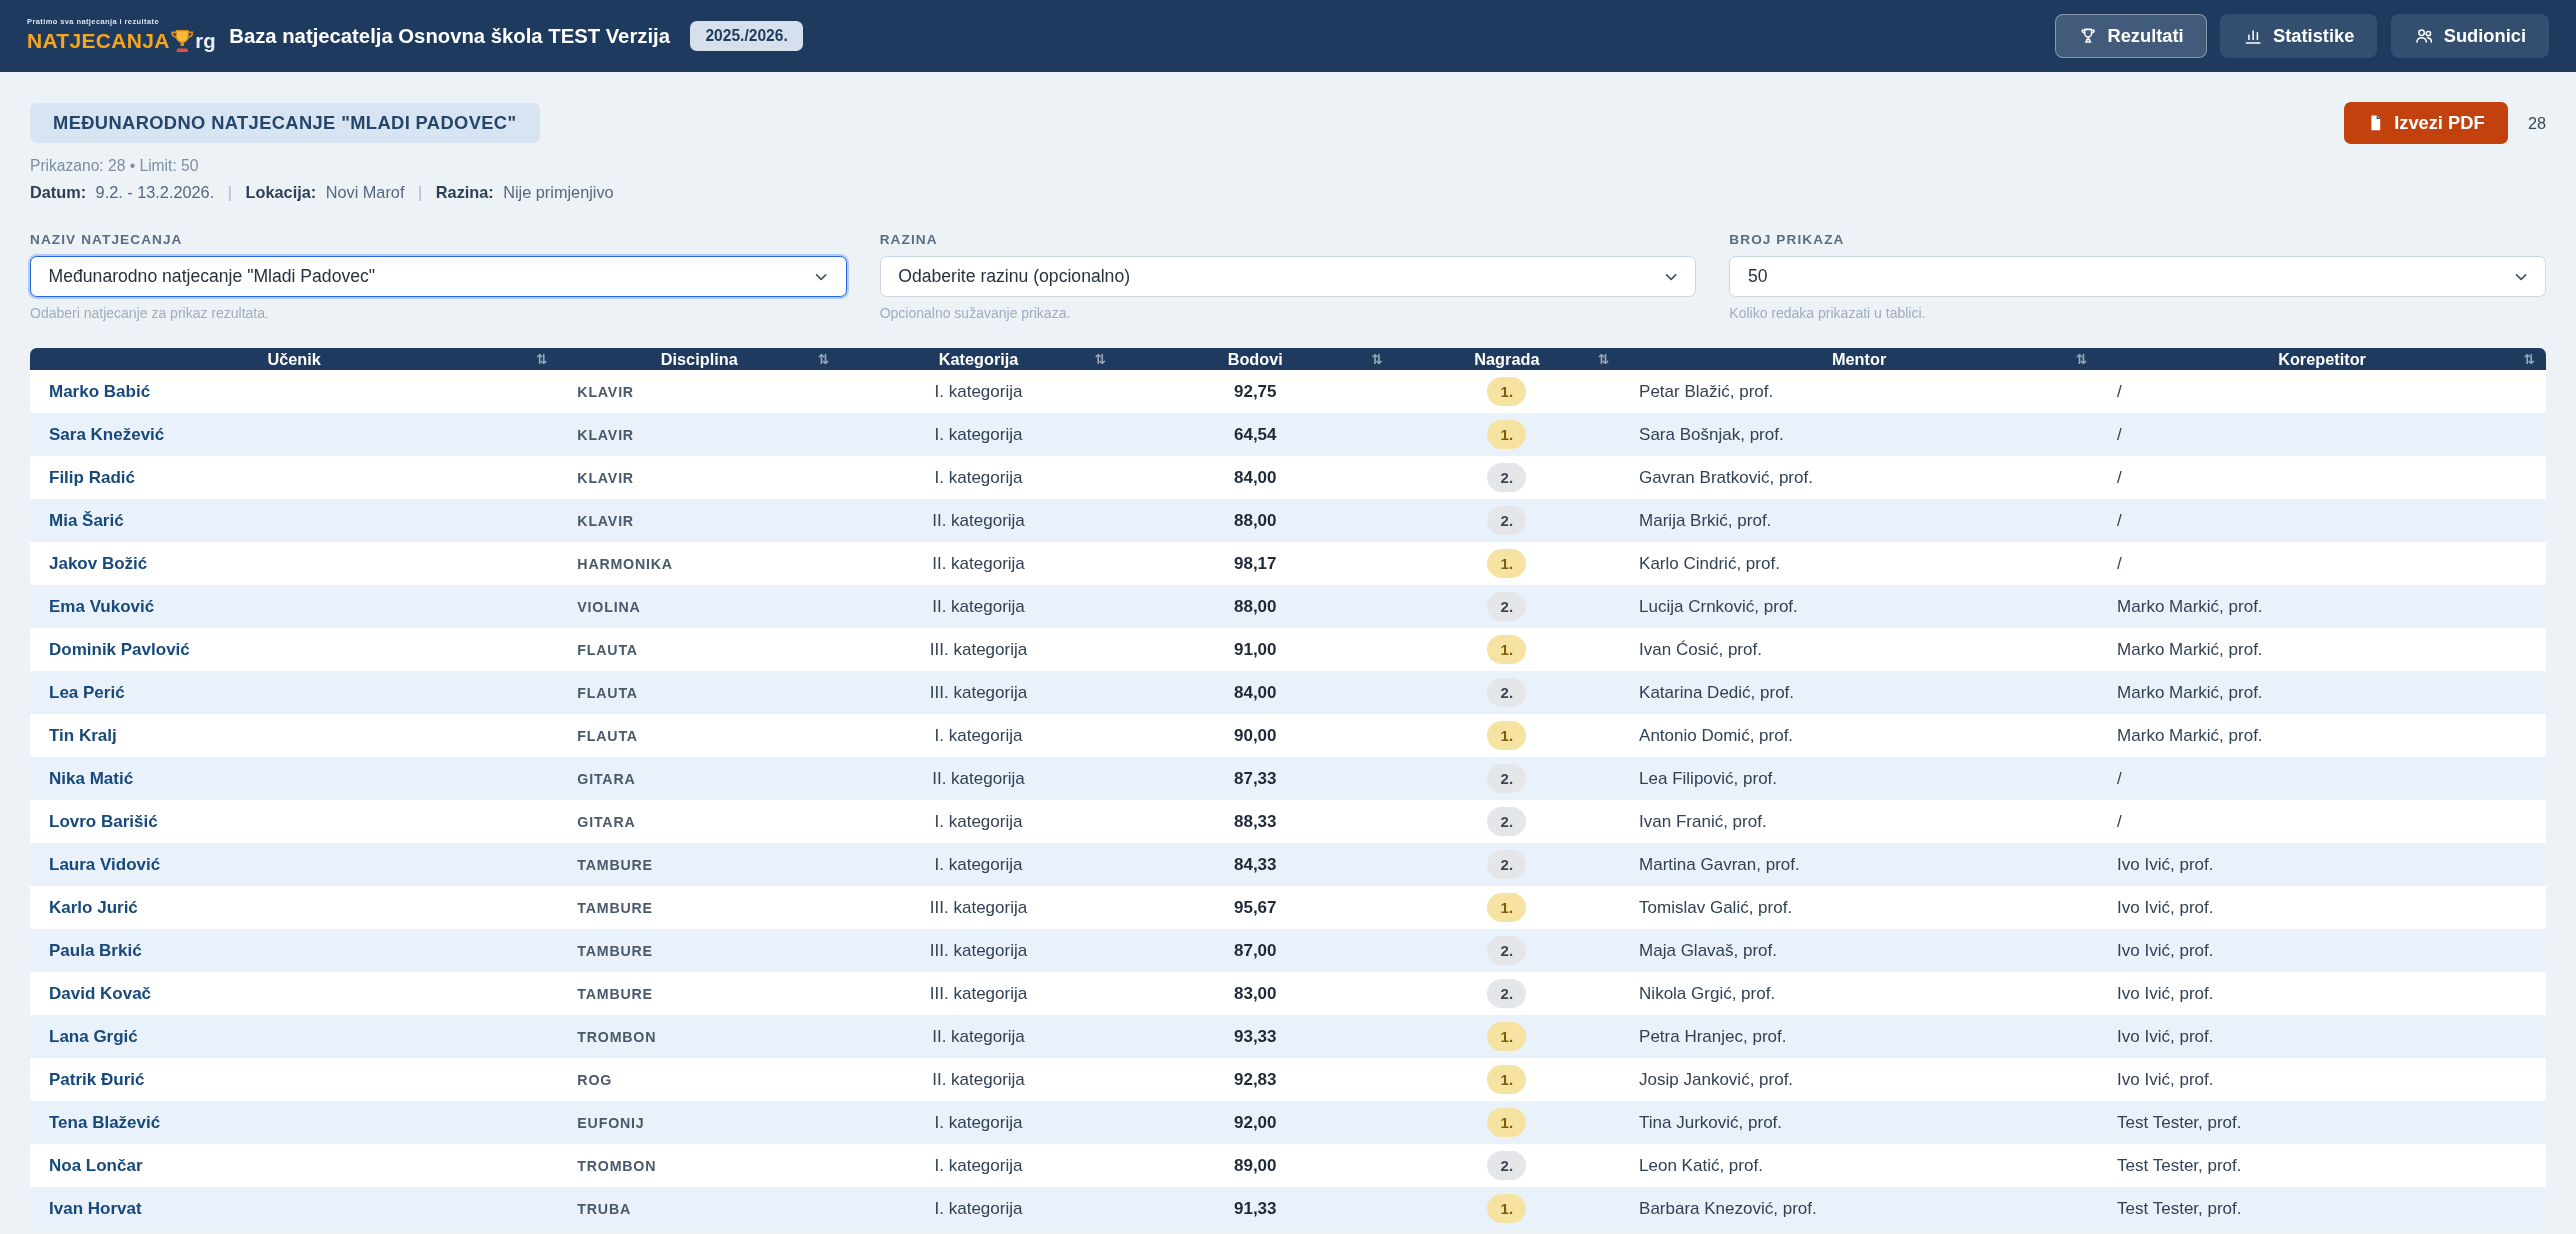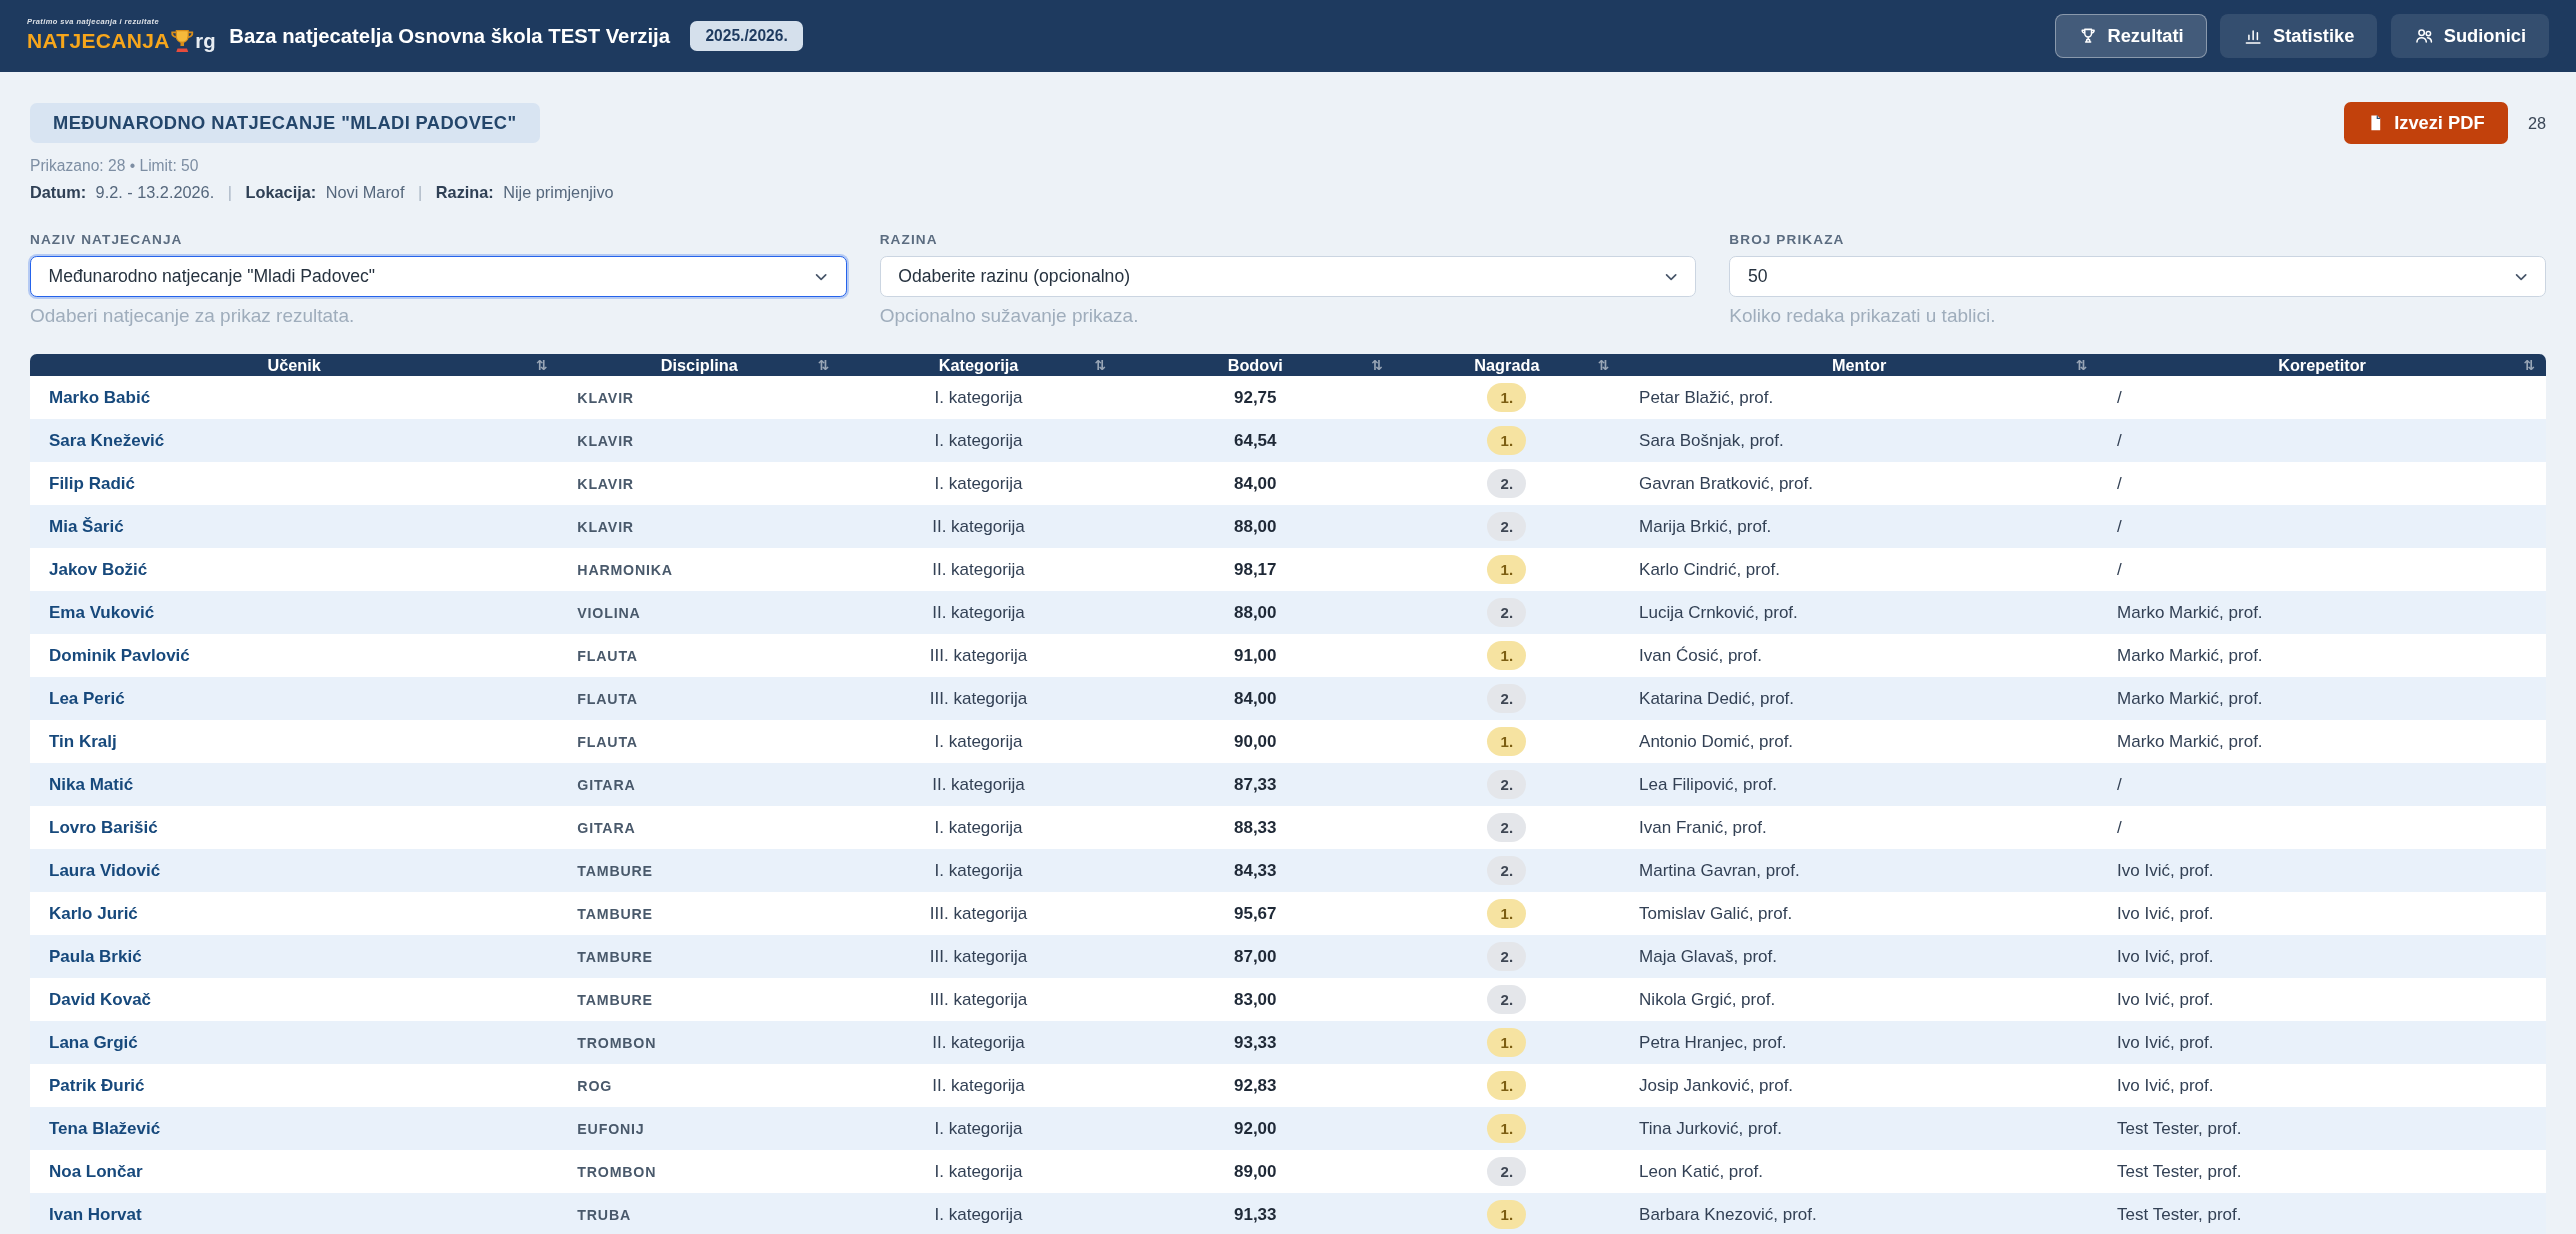--- a/index.html
+++ b/index.html
@@ -8,21 +8,21 @@
     font-family: "Liberation Sans", "DejaVu Sans", sans-serif;
     background: #edf2f7; color: #2b3a4c;
   }
 
   
   .topbar {
     height: 72px; background: #1e3a5f; display: flex; align-items: center;
     padding: 0 27px; gap: 13.6px;
   }
   .logo { display: flex; flex-direction: column; justify-content: center; cursor: pointer; min-width: 156px; }
-  .logo-tagline { font-size: 7.5px; color: rgba(255,255,255,0.85); letter-spacing: 0.4px; font-weight: 600; margin-bottom: 1.4px; font-style: italic; }
+  .logo-tagline { font-size: 7.5px; color: rgba(255,255,255,0.85); letter-spacing: 0.4px; font-weight: 600; margin-bottom: 1.4px; }
   .brandrow { display: flex; align-items: center; }
   .brand-main { color: #f7a61b; font-weight: 800; font-size: 21px; letter-spacing: 0.3px; }
   .logo-trophy { width: 28.5px; height: 28.5px; margin: 0 -1.4px; }
   .brand-suffix { color: #e8edf3; font-weight: 700; font-size: 20.3px; }
   .app-title { color: #ffffff; font-weight: 700; font-size: 20.3px; }
   .year-badge {
     background: #d5e0ec; color: #1e3a5f; font-weight: 700; font-size: 15.6px;
     padding: 6.1px 15px; border-radius: 6.8px; margin-left: 6.8px;
   }
   .topbar-spacer { flex: 1; }
@@ -60,21 +60,21 @@
   
   .filters { margin-top: 30px; display: grid; grid-template-columns: 1fr 1fr 1fr; gap: 33px; }
   .f-label { font-size: 13.6px; font-weight: 700; letter-spacing: 1.1px; color: #5b6c80; margin-bottom: 8.8px; }
   .select {
     height: 41px; background: #ffffff; border: 0.7px solid #cbd5e1; border-radius: 6.8px;
     display: flex; align-items: center; padding: 0 17.6px; font-size: 17.6px; color: #26323f;
     cursor: pointer; position: relative;
   }
   .select .chev { width: 18.3px; height: 18.3px; position: absolute; right: 15px; }
   .select.focused { border: 1.4px solid #2563eb; box-shadow: 0 0 0 2px rgba(37,99,235,0.28); }
-  .f-hint { margin-top: 8.1px; font-size: 19px; color: #9fadbc; }
+  .f-hint { margin-top: 8.1px; font-size: 14px; color: #9fadbc; }
 
   
   .table-wrap { margin-top: 27px; }
   table { width: 100%; border-collapse: collapse; table-layout: fixed; }
   thead th {
     background: #1e3a5f; color: #ffffff; font-size: 16.3px; font-weight: 700;
     height: 22px; text-align: center; position: relative; cursor: pointer;
   }
   thead th:first-child { border-top-left-radius: 6.8px; }
   thead th:last-child { border-top-right-radius: 6.8px; }

